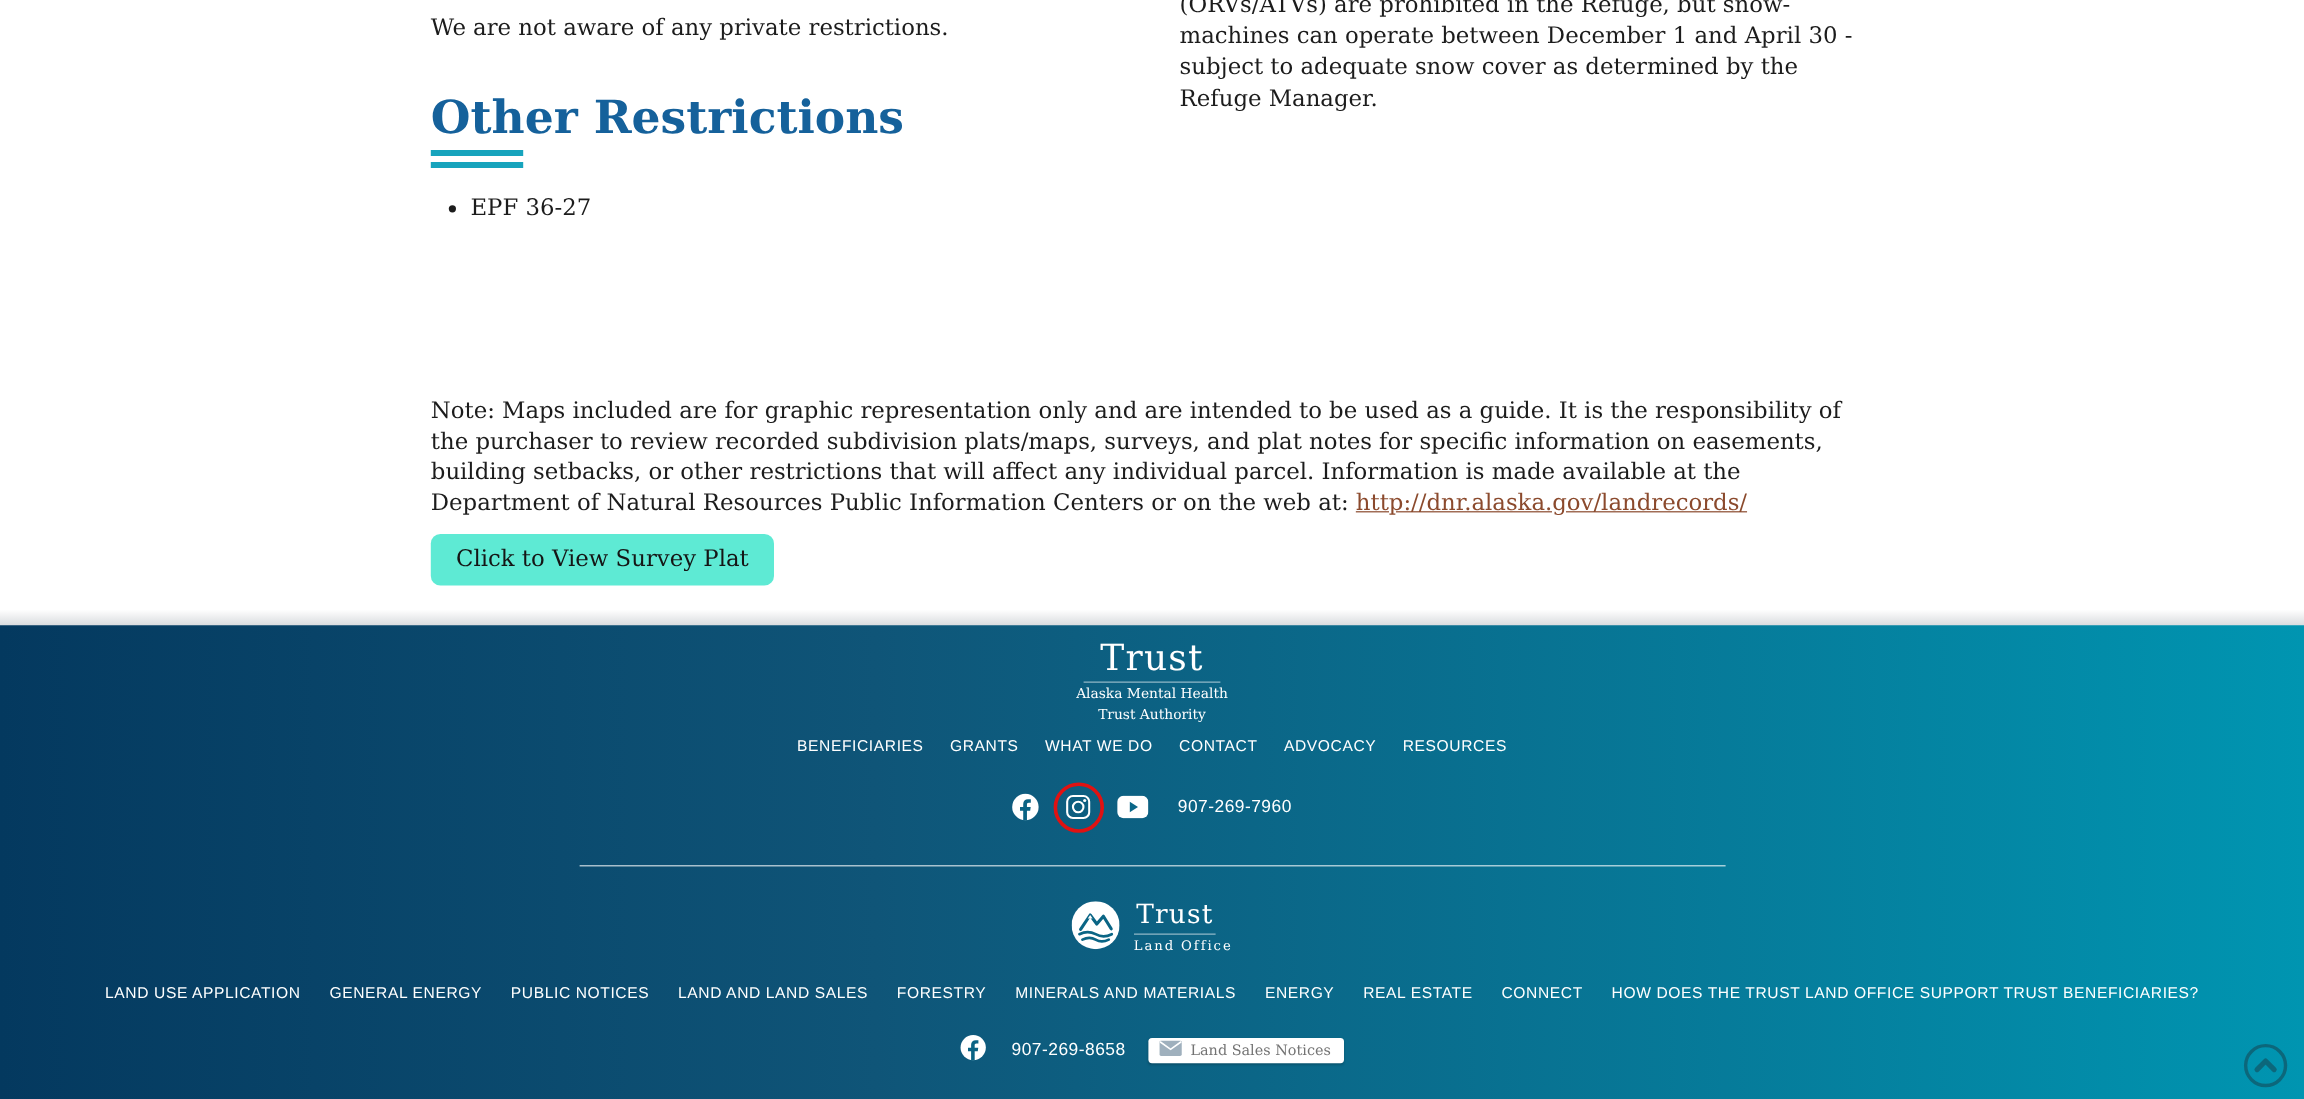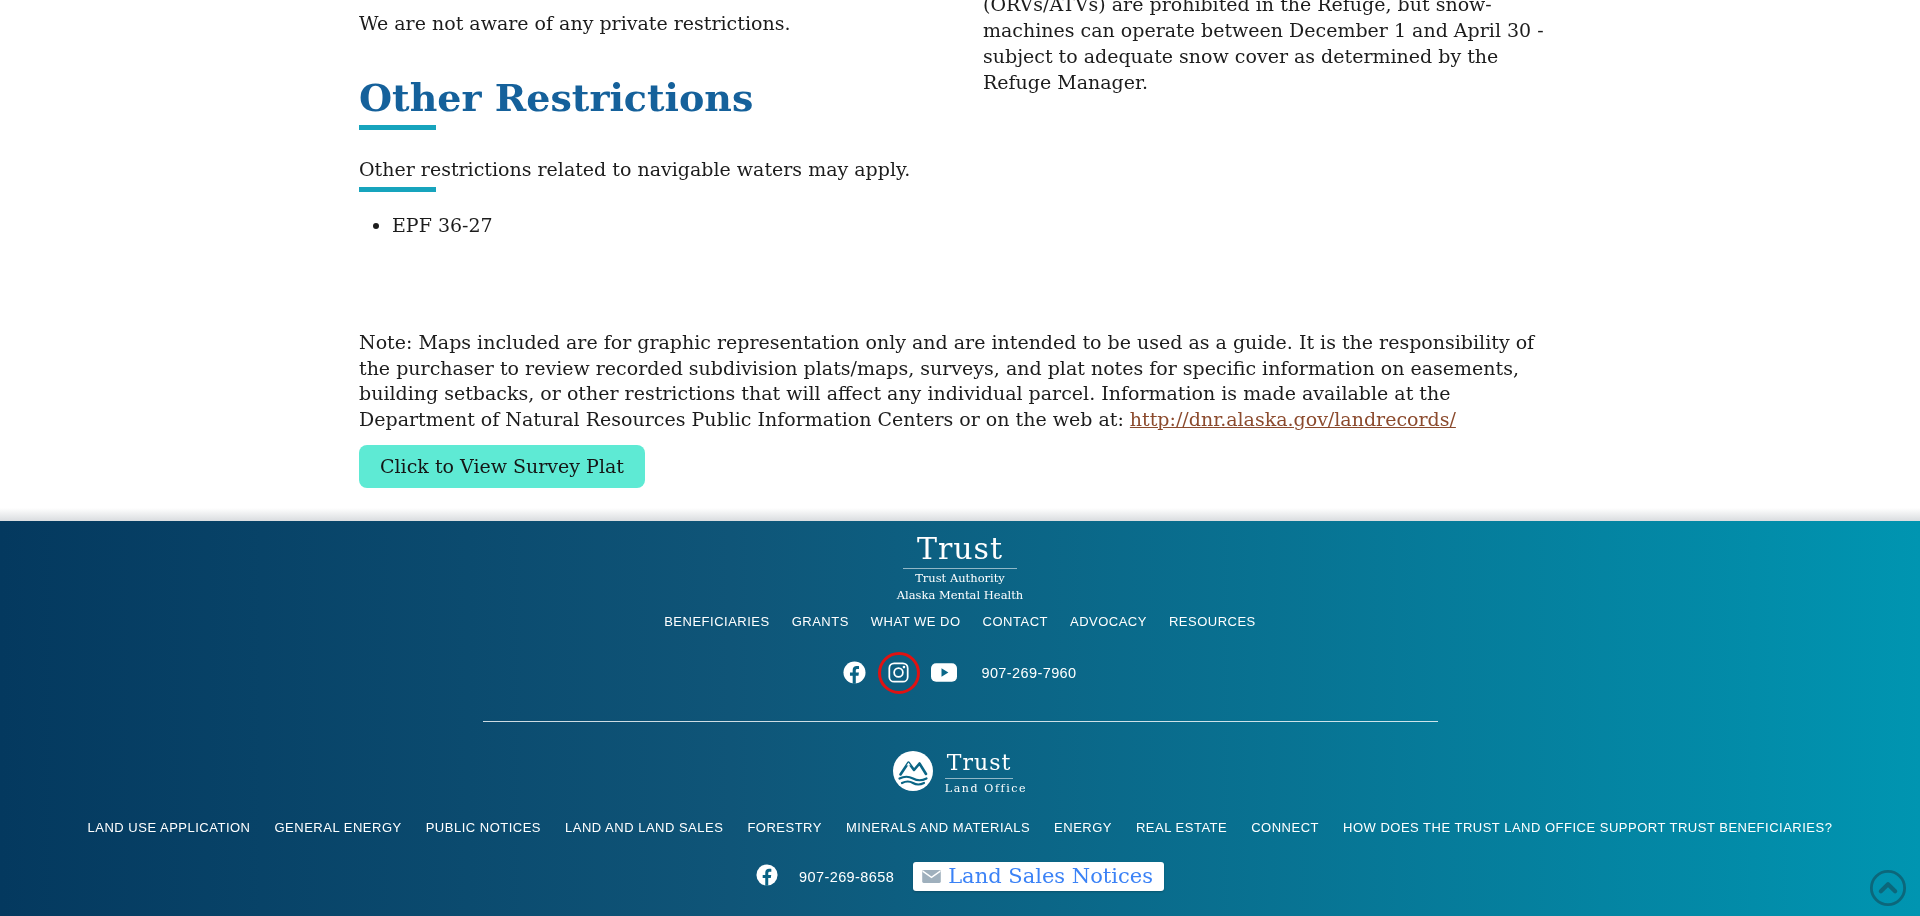--- a/index.html
+++ b/index.html
@@ -97,21 +97,21 @@
     display: inline-block; font-size: 22px; line-height: 1; letter-spacing: 1px;
     padding: 0 2px 4px 2px; border-bottom: 1px solid rgba(255,255,255,0.55);
   }
   .tlo-sub { font-size: 11px; letter-spacing: 1.6px; margin-top: 3px; }
 
   .bottom-row { display: flex; justify-content: center; align-items: center; margin-top: 27px; gap: 19px; }
   .ls-btn {
     display: flex; align-items: center; gap: 7px;
     background: #fff; border-radius: 3px;
     padding: 2px 11px 3px 9px;
-    font-size: 21px; color: #3b82f6;
+    font-size: 12px; color: #737373;
     text-decoration: none; cursor: pointer;
     box-shadow: 0 1px 2px rgba(0,0,0,0.2);
     justify-content: center;
   }
 
   .scroll-top {
     position: absolute; left: 1869px; top: 869px; width: 38px; height: 38px;
     cursor: pointer; opacity: 0.9;
   }
 </style>
@@ -120,21 +120,20 @@
 
 <div class="page">
 
   <main class="content">
 
     <div class="col-left">
       <p>We are not aware of any private restrictions.</p>
 
       <h2 class="sec-title">Other Restrictions</h2>
       <div class="rule"></div>
-      <p class="after-rule">Other restrictions related to navigable waters may apply.</p>
 
       <div class="rule"></div>
       <ul>
         <li>EPF 36-27</li>
       </ul>
     </div>
 
     <div class="col-right">
       <p>(ORVs/ATVs) are prohibited in the Refuge, but snow-machines can operate between December 1 and April 30 - subject to adequate snow cover as determined by the Refuge Manager.</p>
     </div>
@@ -143,22 +142,22 @@
       <p><span>Note: Maps included are for graphic representation only and are intended to be used as a guide. It is the responsibility of the purchaser to review recorded subdivision plats/maps, surveys, and plat notes for specific information on easements, building setbacks, or other restrictions that will affect any individual parcel. Information is made available at the Department of Natural Resources Public Information Centers or on the web at: </span><a class="dnr-link">http://dnr.alaska.gov/landrecords/</a></p>
       <a class="survey-btn">Click to View Survey Plat</a>
     </div>
 
   </main>
 
   <footer class="site-footer">
 
     <div class="amht-logo">
       <div class="amht-title">Trust</div>
+      <div class="amht-sub">Alaska Mental Health</div>
       <div class="amht-sub">Trust Authority</div>
-      <div class="amht-sub">Alaska Mental Health</div>
     </div>
 
     <nav class="fnav fnav-1">
       <a>BENEFICIARIES</a>
       <a>GRANTS</a>
       <a>WHAT WE DO</a>
       <a>CONTACT</a>
       <a>ADVOCACY</a>
       <a>RESOURCES</a>
     </nav>

